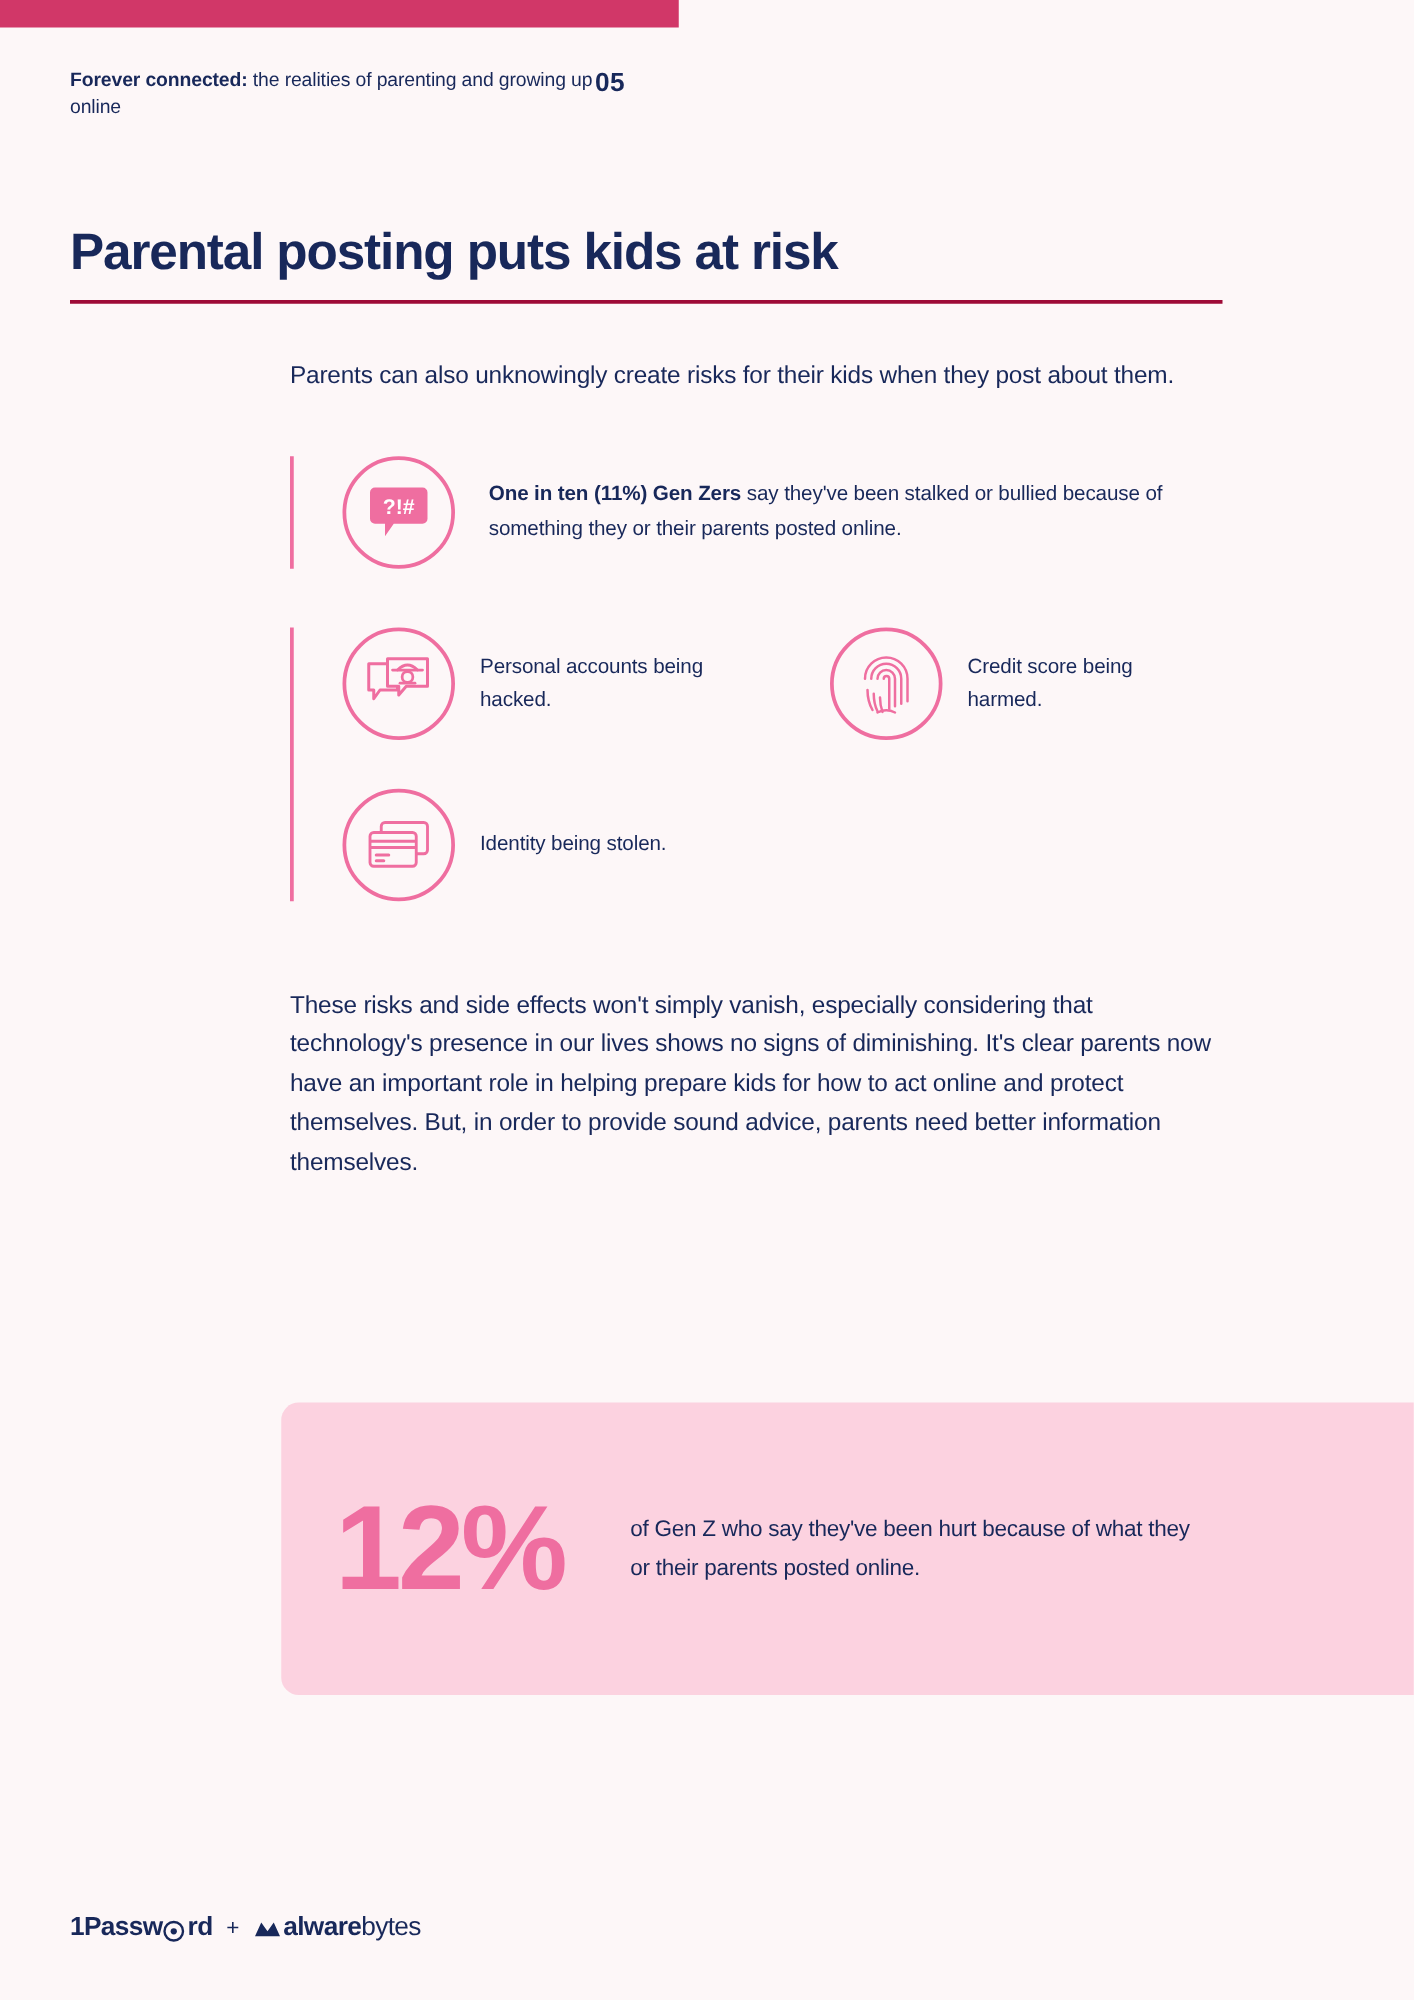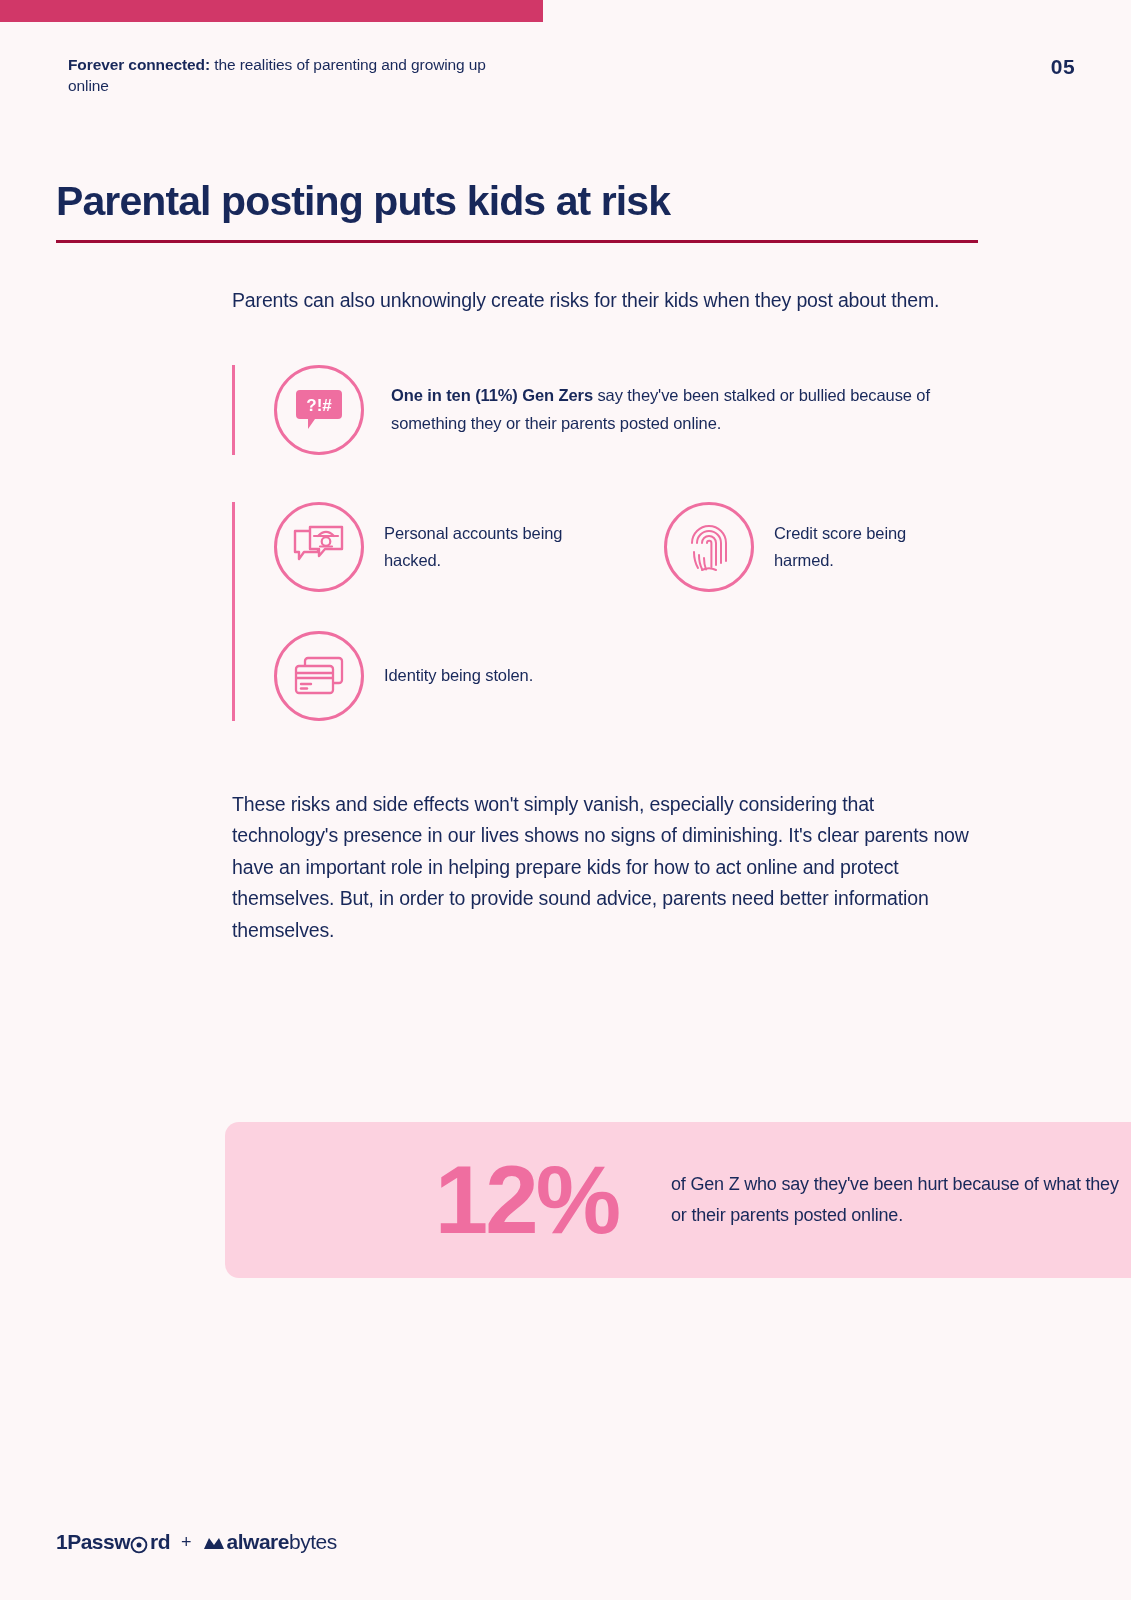--- a/index.html
+++ b/index.html
@@ -23,24 +23,23 @@
     left: 0;
     width: 543px;
     height: 22px;
     background: #d13768;
   }
 
   
   .header {
     position: absolute;
     top: 55px;
-    left: 68px;
+    left: 56px;
     right: 56px;
     display: flex;
-    justify-content: space-between;
     align-items: flex-start;
   }
   .header-title {
     font-size: 15.5px;
     line-height: 1.35;
     color: #18285a;
     max-width: 420px;
     letter-spacing: -0.1px;
   }
   .header-title b {
@@ -142,26 +141,25 @@
   }
   .risk-col-left { width: 390px; display:flex; align-items:center; }
   .risk-col-right { display:flex; align-items:center; }
 
   
   .stat-box {
     position: absolute;
     left: 225px;
     top: 1122px;
     width: 906px;
-    height: 156px;
+    height: 234px;
     background: #fcd2e0;
     border-radius: 14px 0 0 14px;
     display: flex;
     align-items: center;
-    justify-content: flex-end;
   }
   .stat-number {
     font-size: 96px;
     font-weight: bold;
     color: #ef6ea0;
     letter-spacing: -3px;
     margin-left: 43px;
     line-height: 1;
   }
   .stat-caption {

